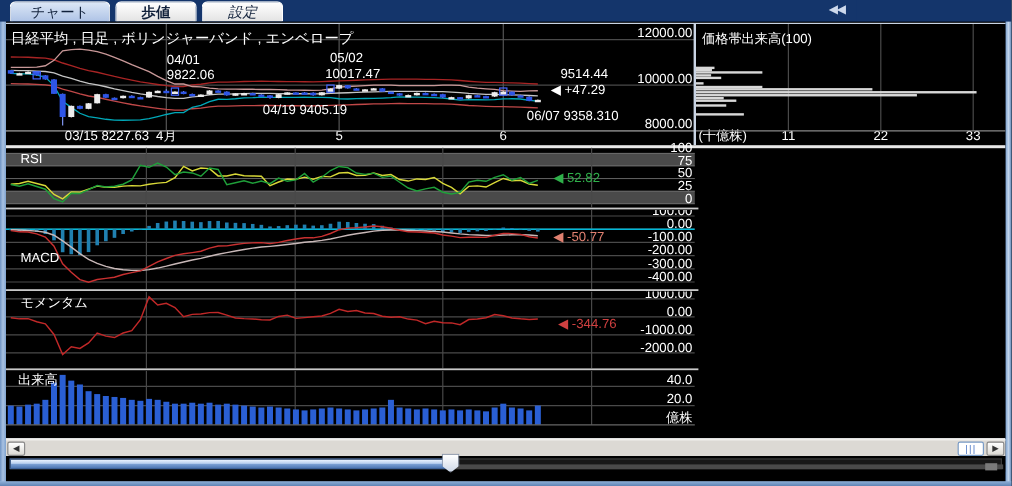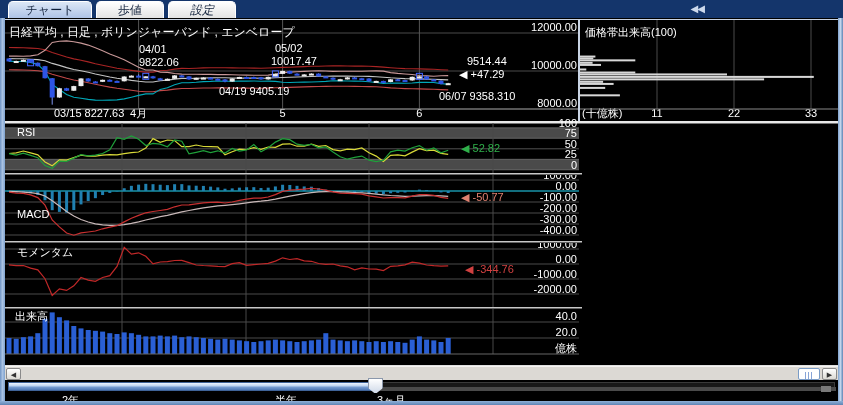--- a/index.html
+++ b/index.html
@@ -50,21 +50,21 @@
   #period-labels{position:absolute;left:0;top:375px;width:833px;height:12px;background:#000;
                  color:#fff;font-size:11px;}
   .period-label{position:absolute;top:0;}
 </style>
 </head>
 <body>
 
 <div id="window">
   <div id="tabbar">
     <div class="tab active" style="left:8px;width:84px;">チャート</div>
-    <div class="tab inactive" style="left:96px;width:68px;">歩値</div>
+    <div class="tab inactive" style="left:96px;width:68px;font-weight:bold;">歩値</div>
     <div class="tab inactive" style="left:168px;width:68px;font-style:italic;">設定</div>
     <div id="collapse">◀◀</div>
   </div>
 
   <div id="client">
     <div id="chart-wrap">
       <svg id="chart-svg" width="833" height="348">
           <defs>
             <clipPath id="mainClip">
               <rect x="0" y="0" width="574" height="89"></rect>
@@ -485,23 +485,18 @@
 
     <div id="slider-row">
       <div id="slider-track">
         <div id="slider-track-inner"></div>
         <div id="slider-track-cap"></div>
       </div>
       <div id="slider-fill"></div>
       <div id="slider-thumb"></div>
     </div>
 
-    <div id="period-labels">
-      <span class="period-label" style="left:57px;">2年</span>
-      <span class="period-label" style="left:270px;">半年</span>
-      <span class="period-label" style="left:372px;">3ヶ月</span>
-    </div>
   </div>
 
   <div class="frame" id="frame-left"></div>
   <div class="frame" id="frame-right"></div>
   <div class="frame" id="frame-bottom"></div>
 </div>
 
 </body></html>

